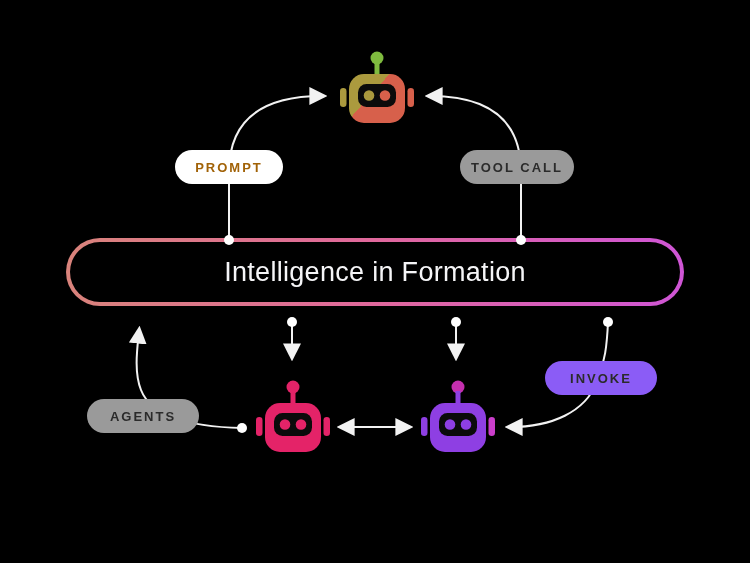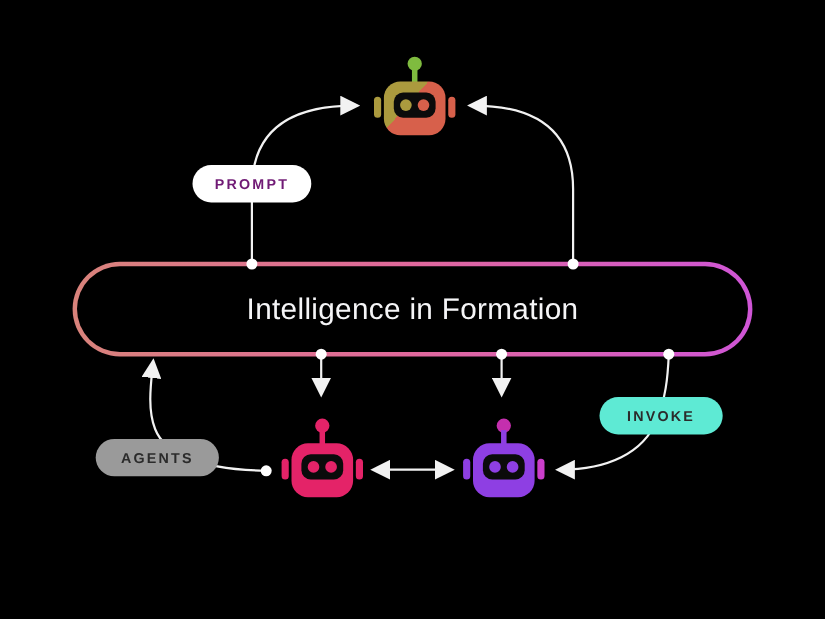--- a/index.html
+++ b/index.html
@@ -5,21 +5,21 @@
   html,body{margin:0;padding:0;background:#000;}
   .stage{
     position:relative;width:750px;height:563px;overflow:hidden;
     background:#000;
     font-family:"Liberation Sans", sans-serif;
   }
   .connectors{position:absolute;left:0;top:0;z-index:2;}
   .connectors .lines path{stroke-width:2;stroke-linecap:round;fill:none;}
 
   .center-box{
-    position:absolute;left:66px;top:238px;width:618px;height:86px;
+    position:absolute;left:66px;top:238px;width:618px;height:68px;
     border-radius:43px;padding:4px;box-sizing:border-box;z-index:1;
   }
   .center-box-inner{
     width:100%;height:100%;border-radius:39px;background:#000;
     display:flex;align-items:center;justify-content:center;
   }
   .center-title{
     font-size:27px;font-weight:500;letter-spacing:0.3px;
   }
 
@@ -67,23 +67,24 @@
       <circle cx="242" cy="428" r="5" fill="#ffffff"></circle>
     </g>
   </svg>
 
   <div class="center-box" id="center-box" style="background: linear-gradient(90deg, rgb(217, 131, 123), rgb(224, 104, 156), rgb(207, 85, 214));">
     <div class="center-box-inner">
       <span class="center-title" id="center-title" style="color: rgb(245, 245, 247);">Intelligence in Formation</span>
     </div>
   </div>
 
-  <div class="pill" id="pill-prompt" style="background: rgb(255, 255, 255); color: #701a75;">PROMPT</div>
+  <div class="pill" id="pill-prompt" style="background: rgb(255, 255, 255); color: #a16207;">PROMPT</div>
+  <div class="pill" id="pill-tool-call" style="background: rgb(154, 154, 154); color: rgb(43, 43, 43);">TOOL CALL</div>
   <div class="pill" id="pill-agents" style="background: rgb(154, 154, 154); color: rgb(43, 43, 43); margin-top: 38px;">AGENTS</div>
-  <div class="pill" id="pill-invoke" style="background: #5eead4; color: rgb(43, 43, 43);">INVOKE</div>
+  <div class="pill" id="pill-invoke" style="background: #8b5cf6; color: rgb(43, 43, 43);">INVOKE</div>
 
   <div class="robot" id="robot-top"><svg viewBox="0 0 80 80" width="80" height="80">
         <defs>
           <linearGradient id="hg-top" x1="0" y1="0" x2="0.9" y2="0.7">
             <stop offset="0.5" stop-color="#ab9a3e"></stop>
             <stop offset="0.5" stop-color="#d7604b"></stop>
           </linearGradient>
         </defs>
         <circle cx="40" cy="8" r="6.5" fill="#7fbb3f"></circle>
         <rect x="37.5" y="12" width="5" height="14" fill="#7fbb3f"></rect>

